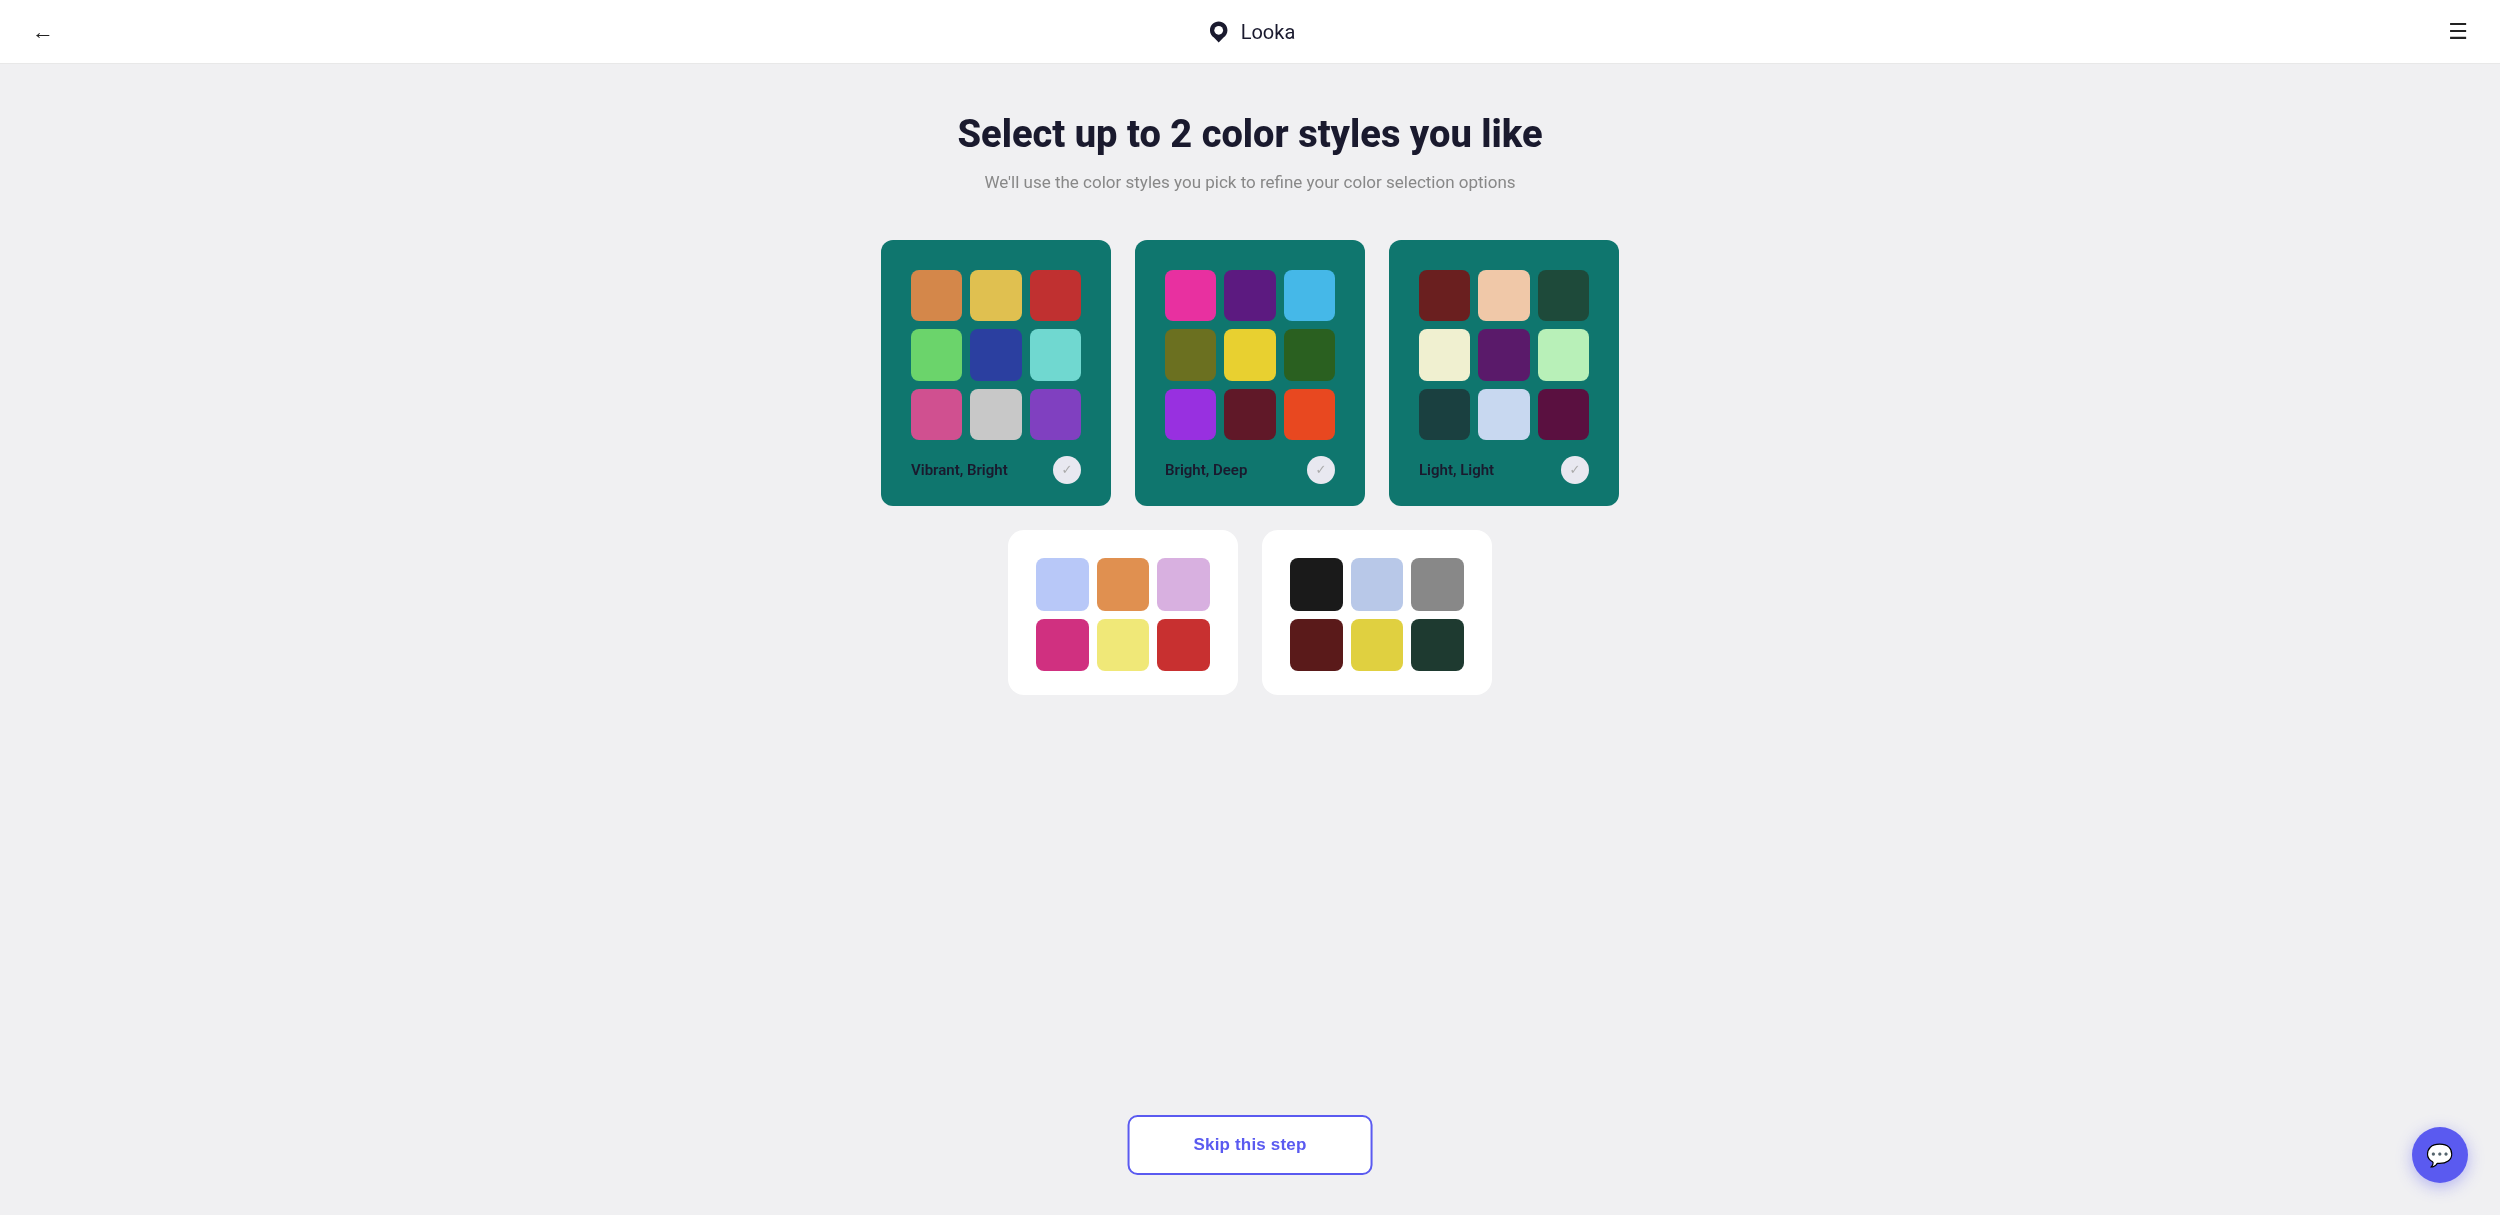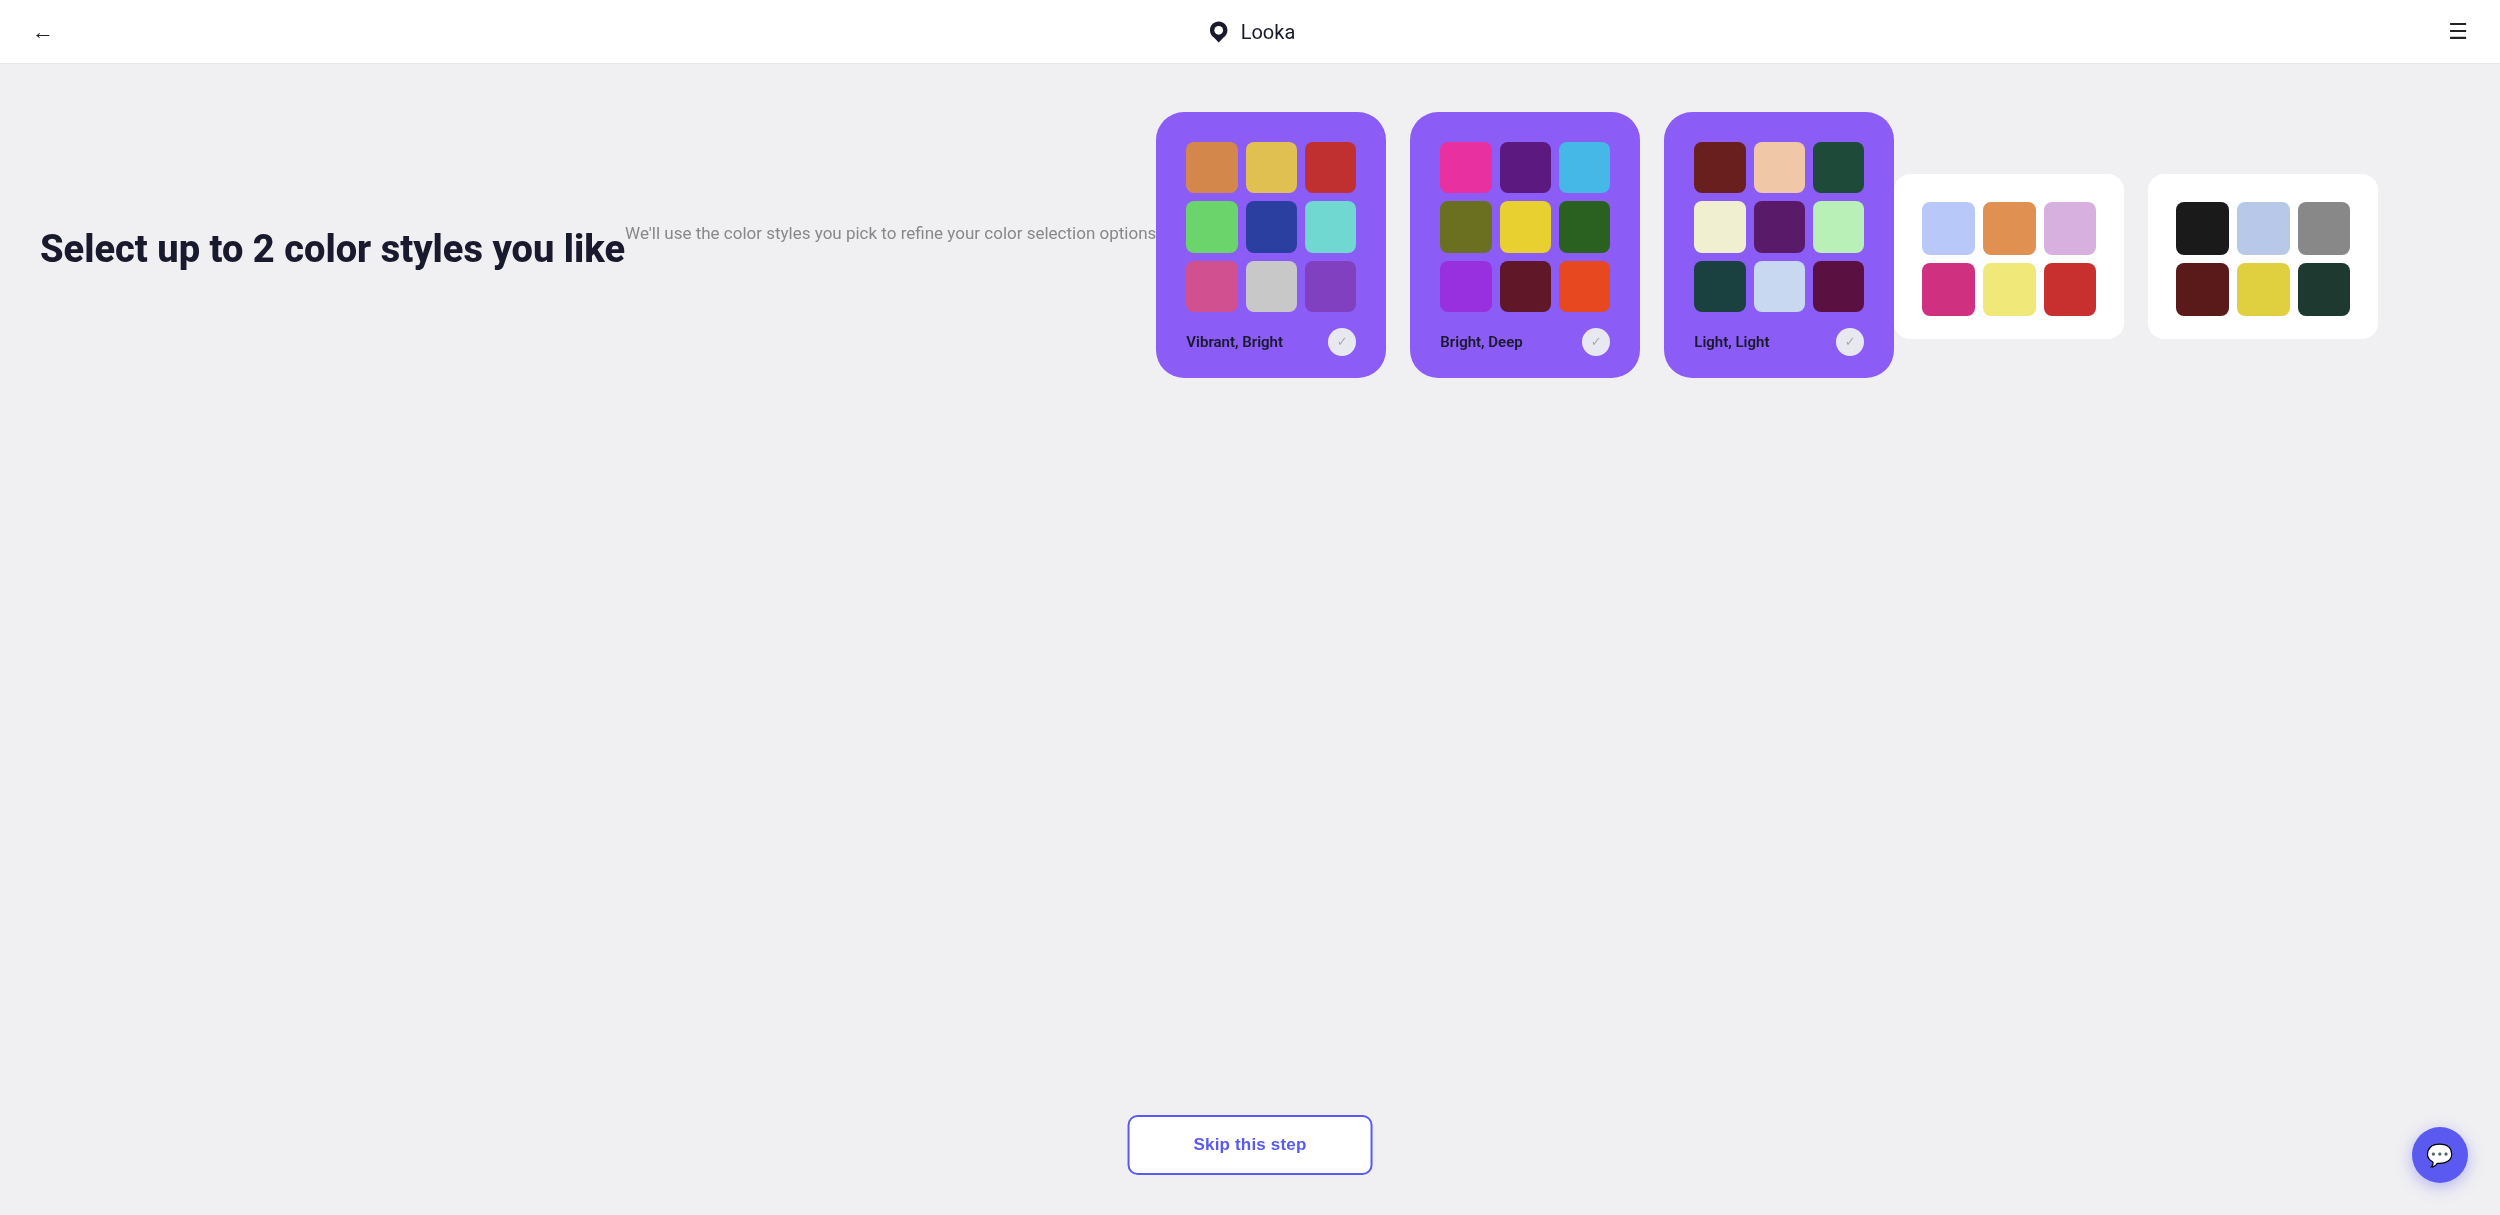--- a/index.html
+++ b/index.html
@@ -47,23 +47,23 @@
     .header-menu {
       cursor: pointer;
       font-size: 22px;
       color: #222;
       background: none;
       border: none;
     }
 
     
     .main {
-      padding: 48px 40px 120px;
-      display: flex;
-      flex-direction: row;
+      padding: 48px 16px 120px;
+      display: flex;
+      flex-direction: column;
       align-items: center;
     }
 
     .page-title {
       font-size: 38px;
       font-weight: 800;
       color: #1a1a2e;
       text-align: center;
       margin-bottom: 16px;
     }
@@ -77,22 +77,22 @@
 
     
     .cards-row {
       display: flex;
       gap: 24px;
       margin-bottom: 24px;
       justify-content: center;
     }
 
     .color-card {
-      background: #8b5cf6;
-      border-radius: 28px;
+      background: #0f766e;
+      border-radius: 12px;
       padding: 28px 28px 20px;
       width: 230px;
       cursor: pointer;
       border: 2px solid transparent;
       transition: border-color 0.2s;
     }
 
     .color-grid {
       display: grid;
       grid-template-columns: repeat(3, 1fr);

